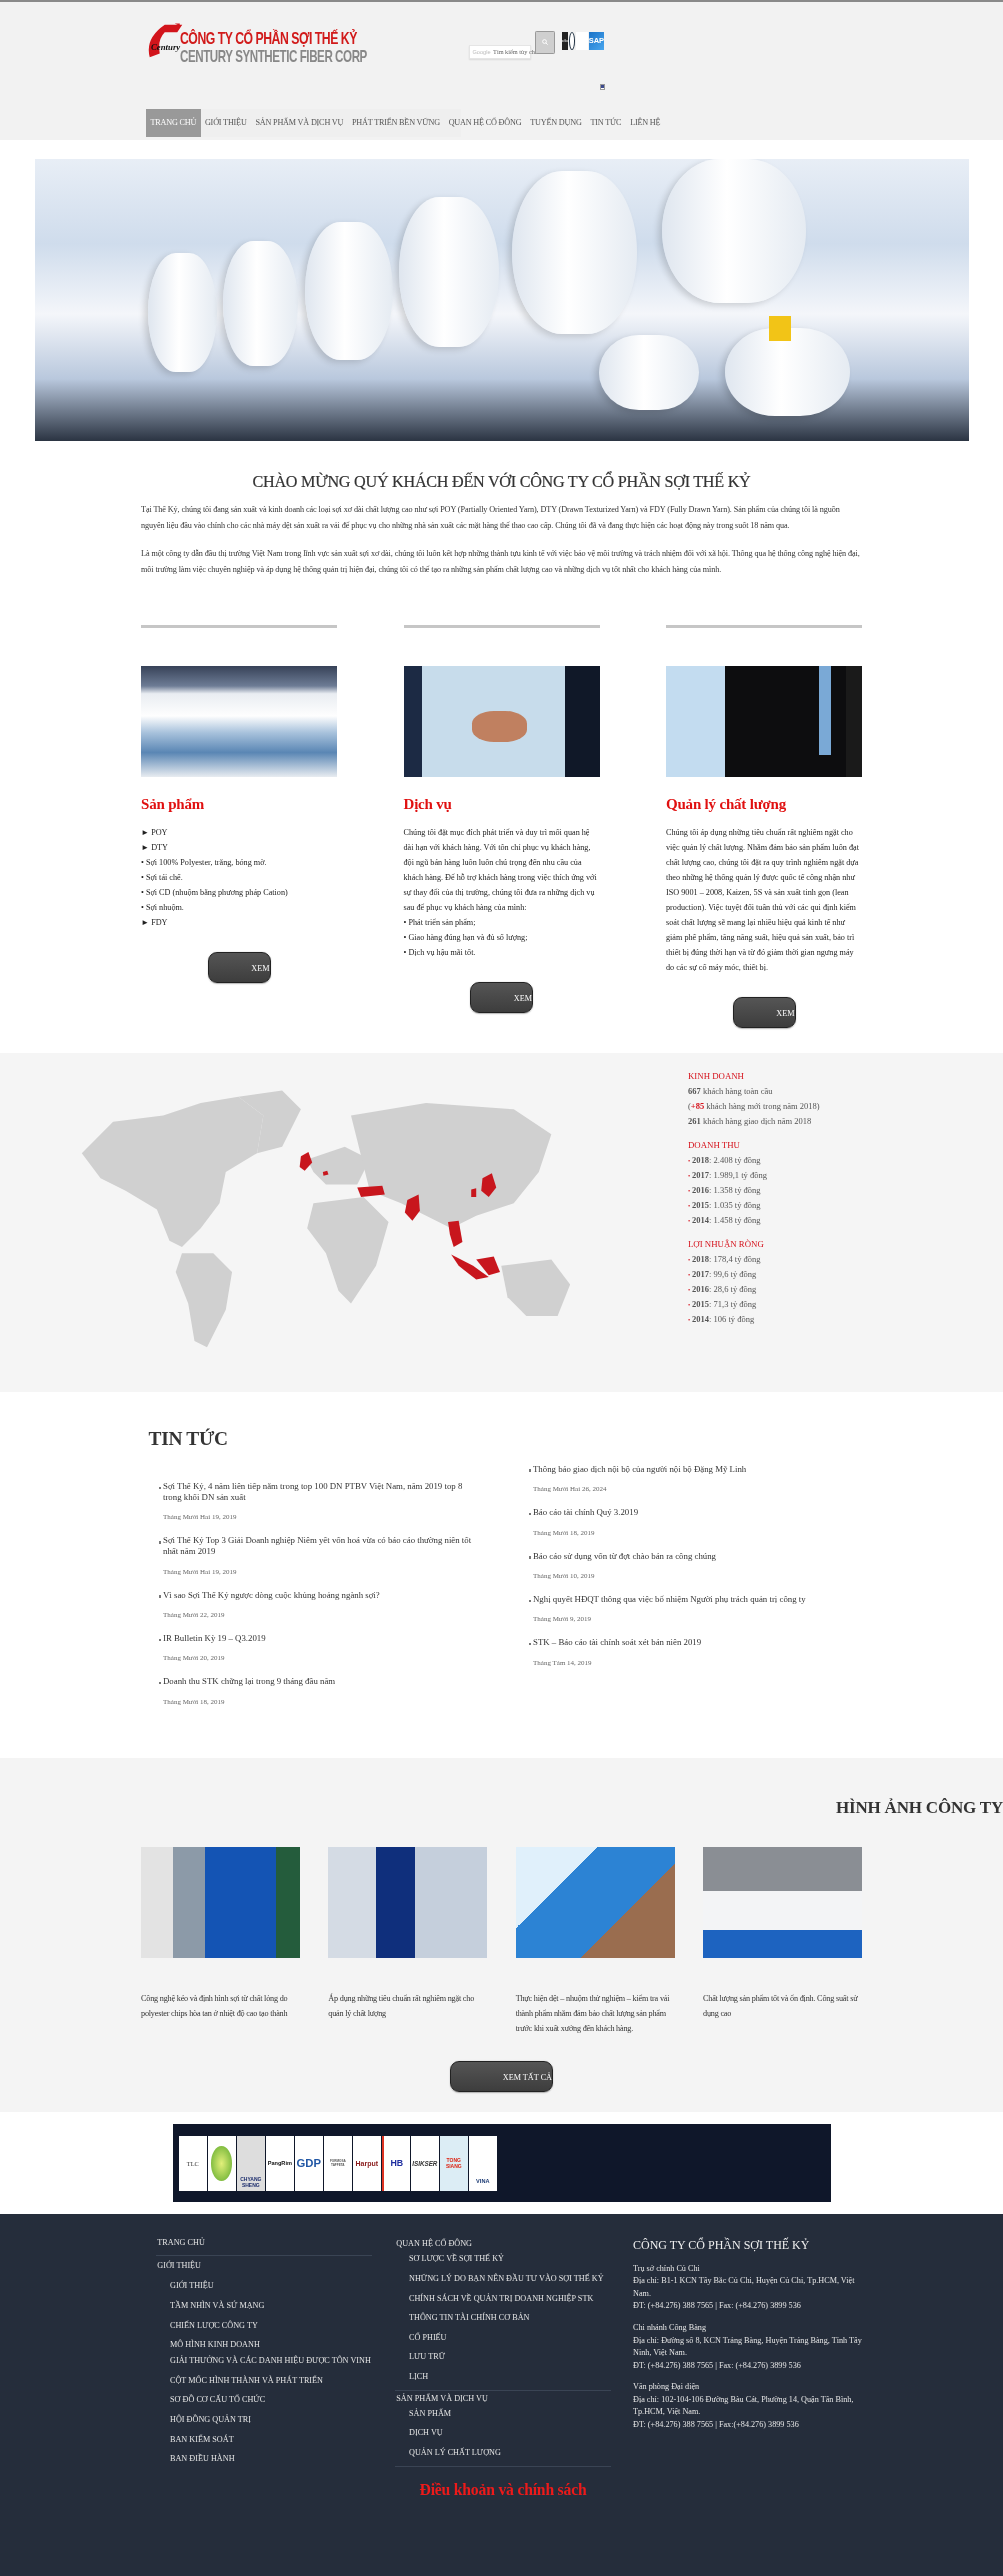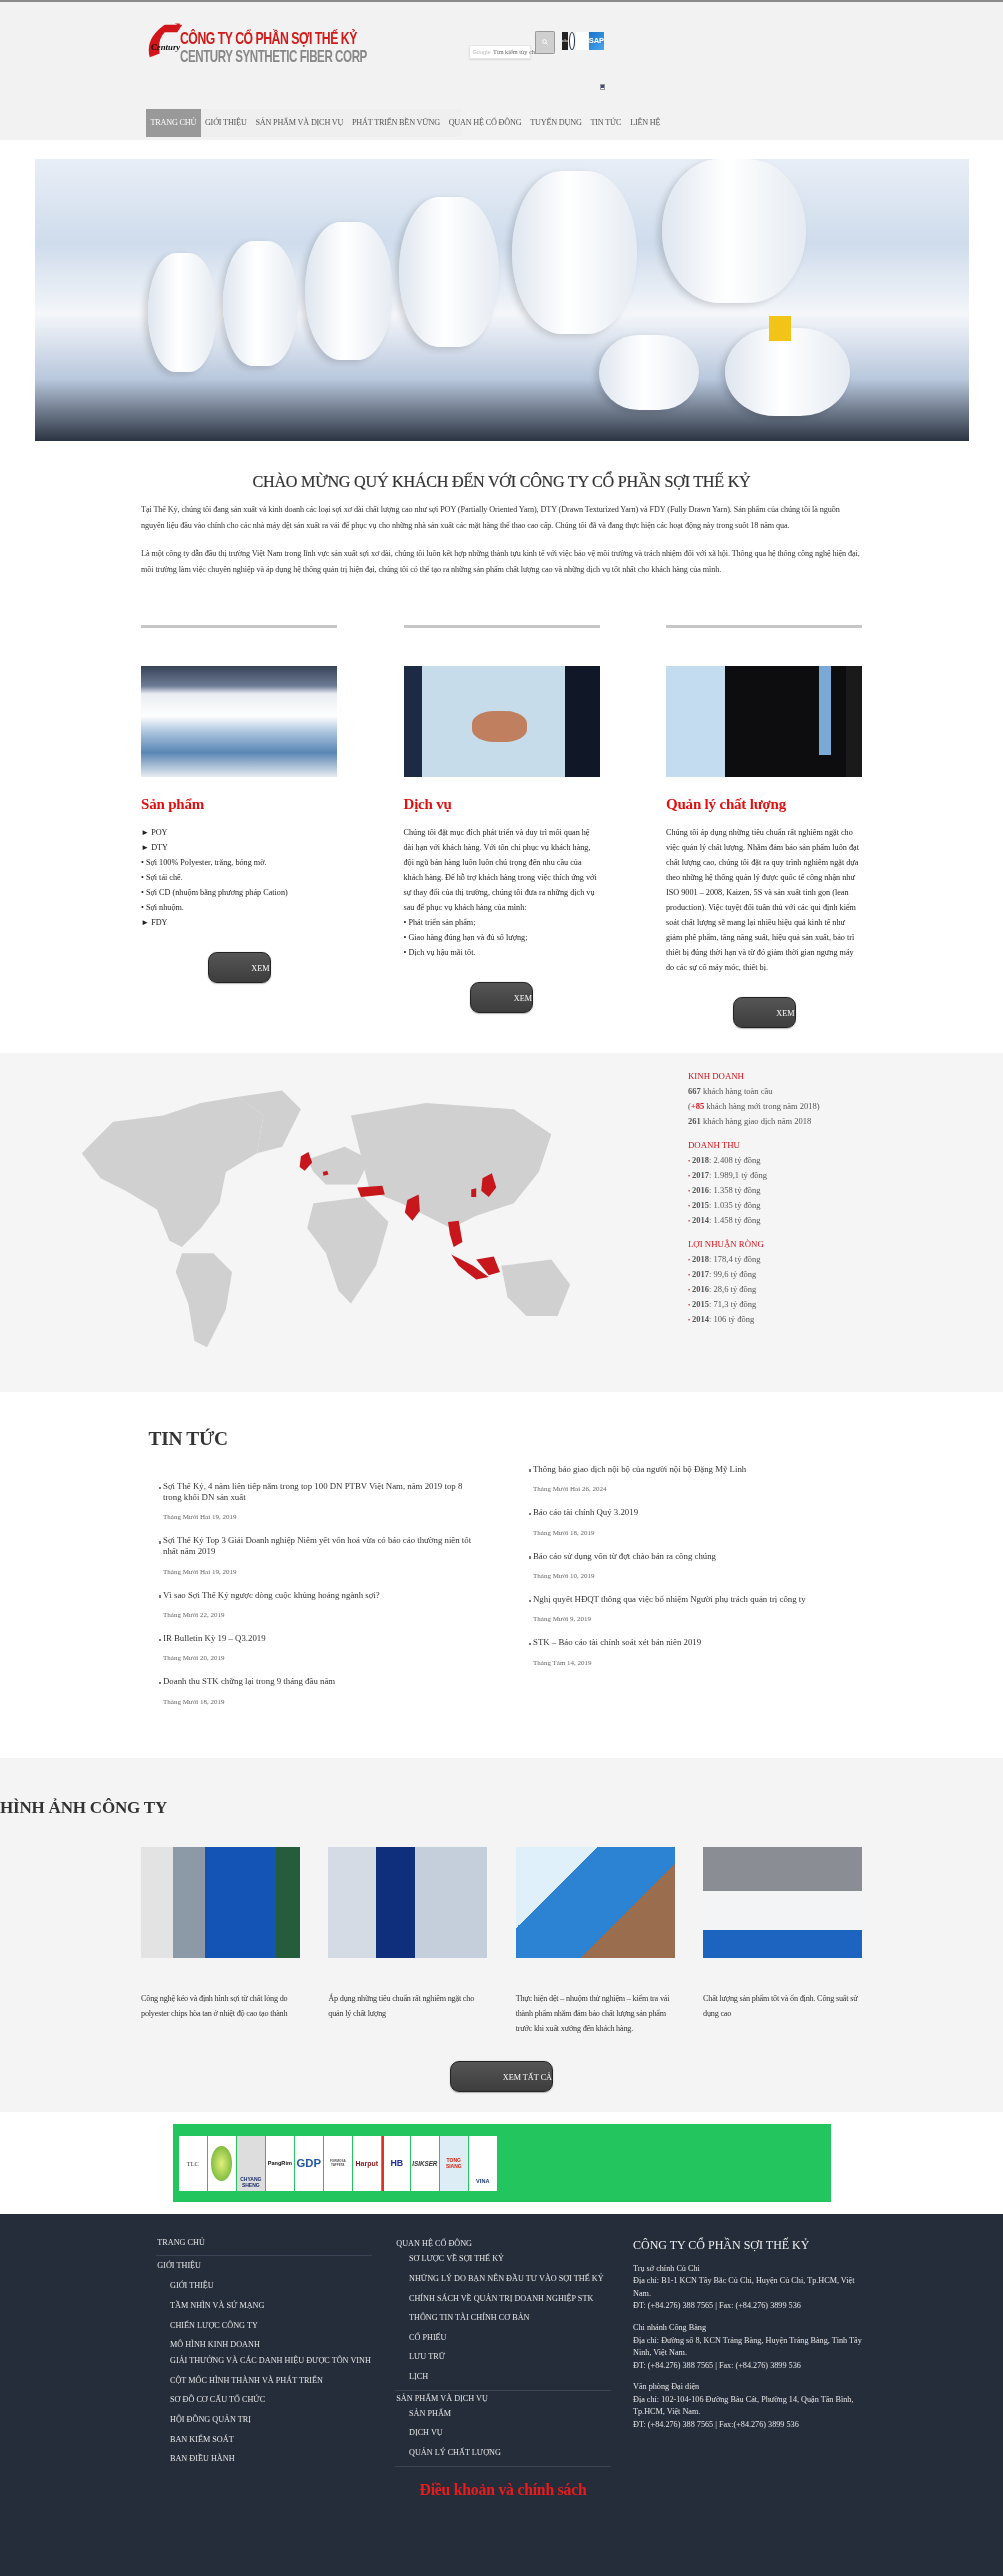--- a/index.html
+++ b/index.html
@@ -61,34 +61,34 @@
 .news h2{font-size:19.4px;font-weight:bold;color:#333;margin-left:7.5px;letter-spacing:-0.3px}
 .news-cols{display:flex;margin-top:31px}
 .news-col{width:332px}
 .news-col.right{margin-left:38px;margin-top:-17.6px}
 .news-item{position:relative;padding-left:22px;margin-bottom:14px}
 .news-item::before{content:"";position:absolute;left:17.6px;top:5.6px;width:2.5px;height:2.5px;background:#777}
 .news-title{font-size:8.8px;line-height:10.7px;color:#333}
 .news-date{font-size:7px;color:#666;margin-top:10.7px}
 
 .gallery{background:#f4f4f4;padding:40px 0 20px}
-.gallery h2{text-align:left;font-size:17px;font-weight:bold;color:#333;letter-spacing:-0.2px}
+.gallery h2{text-align:right;font-size:17px;font-weight:bold;color:#333;letter-spacing:-0.2px}
 .gal-row{width:721px;margin:29px auto 0;display:flex;justify-content:space-between}
 .gal{width:159px}
 .gal-img{height:111px;position:relative;overflow:hidden}
 .g1{background:linear-gradient(90deg,#e3e3e3 0 20%,#8c9aa8 20% 40%,#1454b4 40% 85%,#245c3c 85%)}
 .g2{background:linear-gradient(90deg,#d4dbe4 0 30%,#0f2f7c 30% 55%,#c5cfdc 55%)}
 .g3{background:linear-gradient(180deg,#8a8e94 0 40%,#f3f4f6 40% 75%,#1d63c0 75%)}
 .g4{background:linear-gradient(135deg,#e0f0fb 0 30%,#2c83d4 30% 65%,#9a6d4f 65%)}
 .gal p{font-size:8.2px;line-height:15px;color:#333;margin-top:33px;letter-spacing:-0.2px}
 .gal-btn{text-align:center;margin-top:25px}
 .gal-btn .btn{width:103px;height:31px;line-height:31px}
 
 .partners{background:#fff;padding:12.5px 0}
-.partner-strip{width:658px;margin:0 auto;background:#22c55e;padding:11.3px 6.3px;display:flex;gap:1px;overflow:hidden}
+.partner-strip{width:658px;margin:0 auto;background:#0f172a;padding:11.3px 6.3px;display:flex;gap:1px;overflow:hidden}
 .partner{width:28px;height:55px;background:#fff;flex:0 0 28px;display:flex;align-items:center;justify-content:center;font-family:"Liberation Sans",sans-serif;font-size:6.3px;font-weight:bold;color:#333;text-align:center}
 
 .footer{background:#252d3b;padding:19px 0 0;height:373px;position:relative}
 .fcol{position:absolute;top:19px;color:#e6e6e6;font-size:8.2px}
 .fcol1{left:156px;width:216px}
 .fcol2{left:395px;width:216px}
 .fcol3{left:633px;width:232px}
 .f-main{line-height:20px;padding-left:1.3px}
 .f-sub{padding-left:14px;line-height:14px;margin:3.8px 0 5.6px}
 .f-divider{border-top:0.6px solid #3a4454;margin:1.3px 0 0}

